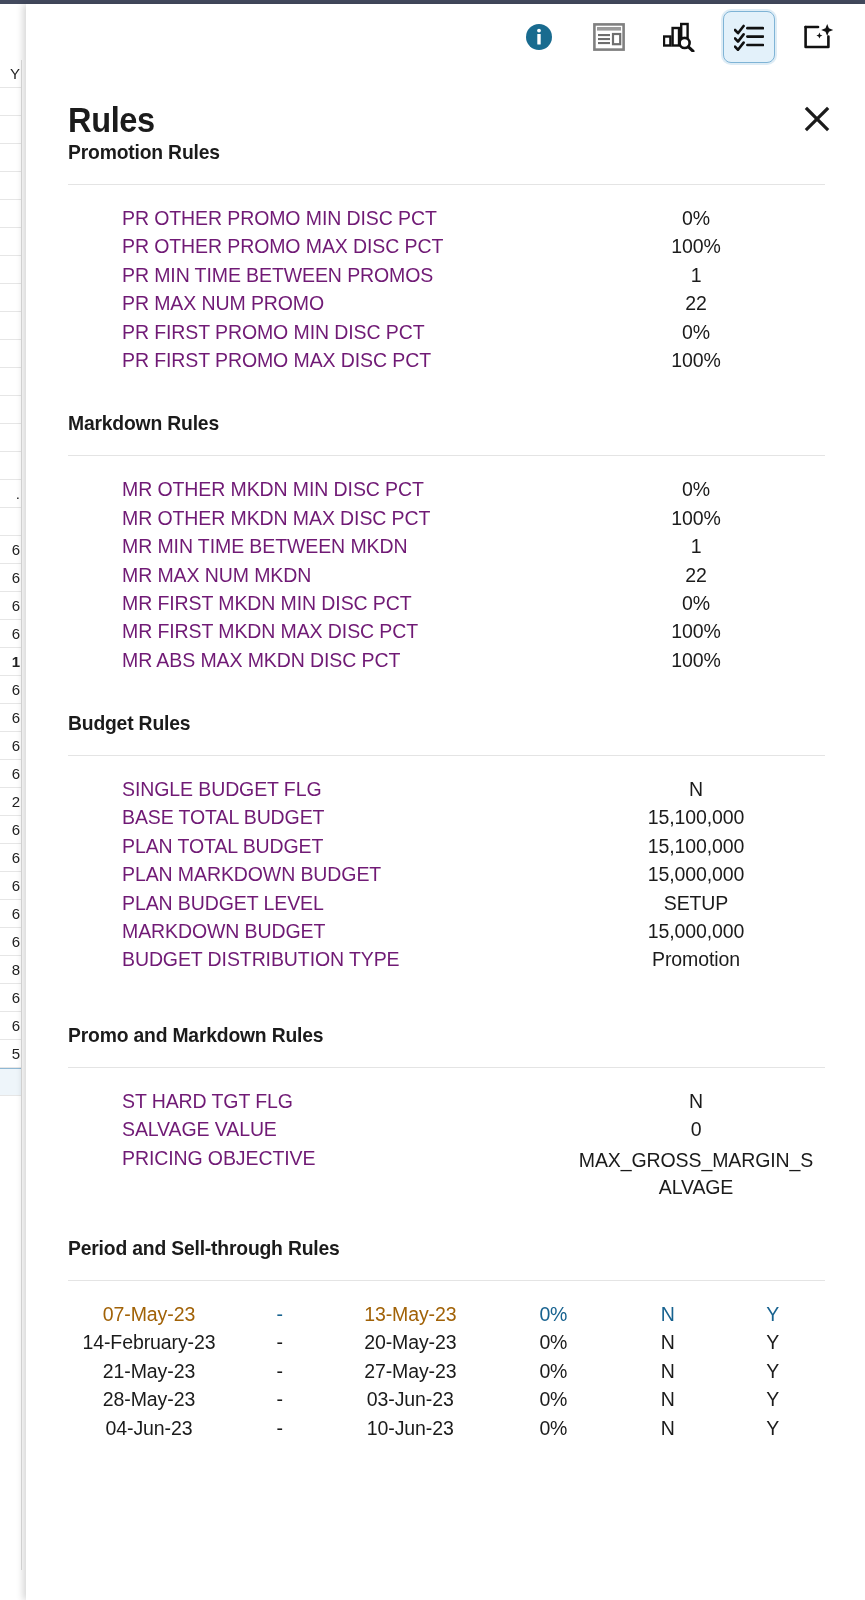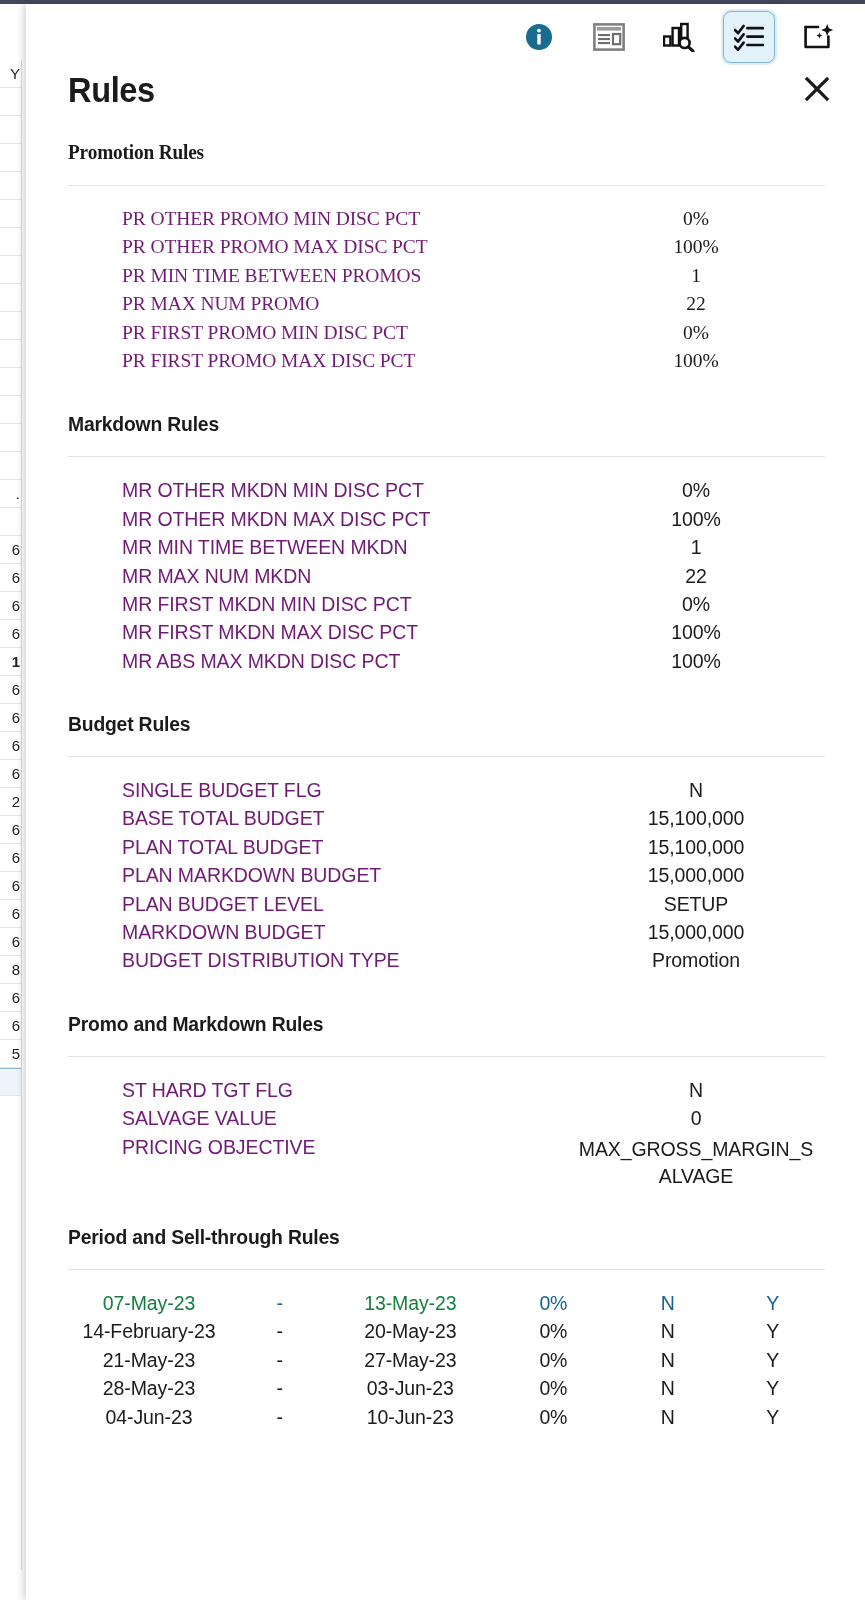--- a/index.html
+++ b/index.html
@@ -98,21 +98,21 @@
   }
   .tool-btn svg { display: block; }
 
   
   .panel-header {
     position: absolute;
     top: 66px; left: 0;
     width: 839px;
     height: 70px;
     display: flex;
-    align-items: flex-start;
+    align-items: flex-end;
     justify-content: space-between;
     padding: 0 28px 0 42px;
   }
   .panel-title {
     font-size: 35px;
     font-weight: 800;
     color: #1b1b1b;
     letter-spacing: -0.4px;
     font-family: "Liberation Sans", sans-serif;
     transform: scaleX(0.93);
@@ -179,21 +179,21 @@
   .period-table { width: 757px; border-collapse: collapse; }
   .period-table tr { height: 28.4px; }
   .period-table td {
     font-size: 19.5px;
     color: #1b1b1b;
     text-align: center;
     vertical-align: top;
     letter-spacing: -0.1px;
   }
   .period-table tr.first td { color: #17628f; }
-  .period-table tr.first td.c-date { color: #15803d; }
+  .period-table tr.first td.c-date { color: #a16207; }
   .c-date { width: 150px; }
   .c-dash { width: 92px; }
   .c-pct  { width: 115px; }
   .c-flag { width: 97px; }
 </style>
 </head>
 <body>
 
 <div id="app">
 
@@ -312,21 +312,21 @@
         <span>
           <svg width="26" height="26" viewBox="0 0 26 26">
             <line x1="3" y1="3" x2="23" y2="23" stroke="#1b1b1b" stroke-width="3.2" stroke-linecap="square"></line>
             <line x1="23" y1="3" x2="3" y2="23" stroke="#1b1b1b" stroke-width="3.2" stroke-linecap="square"></line>
           </svg>
         </span>
       </button>
     </div>
 
     <div class="panel-body" id="rules-content">
-        <div class="section" style="margin-bottom: 34px; font-family: Liberation Serif, serif;">
+        <div class="section" style="margin-bottom: 34px;">
           <div class="section-title">Promotion Rules</div>
           <div class="section-rule"></div>
           <table class="kv-table">
             <tbody>
               <tr>
                 <td class="kv-key">PR OTHER PROMO MIN DISC PCT</td>
                 <td class="kv-val">0%</td>
               </tr>
               <tr>
                 <td class="kv-key">PR OTHER PROMO MAX DISC PCT</td>
@@ -380,21 +380,21 @@
                 <td class="kv-key">MR FIRST MKDN MAX DISC PCT</td>
                 <td class="kv-val">100%</td>
               </tr>
               <tr>
                 <td class="kv-key">MR ABS MAX MKDN DISC PCT</td>
                 <td class="kv-val">100%</td>
               </tr>
             </tbody>
           </table>
         </div>
-        <div class="section" style="margin-bottom: 34px;">
+        <div class="section" style="margin-bottom: 46px;">
           <div class="section-title">Budget Rules</div>
           <div class="section-rule"></div>
           <table class="kv-table">
             <tbody>
               <tr>
                 <td class="kv-key">SINGLE BUDGET FLG</td>
                 <td class="kv-val">N</td>
               </tr>
               <tr>
                 <td class="kv-key">BASE TOTAL BUDGET</td>

